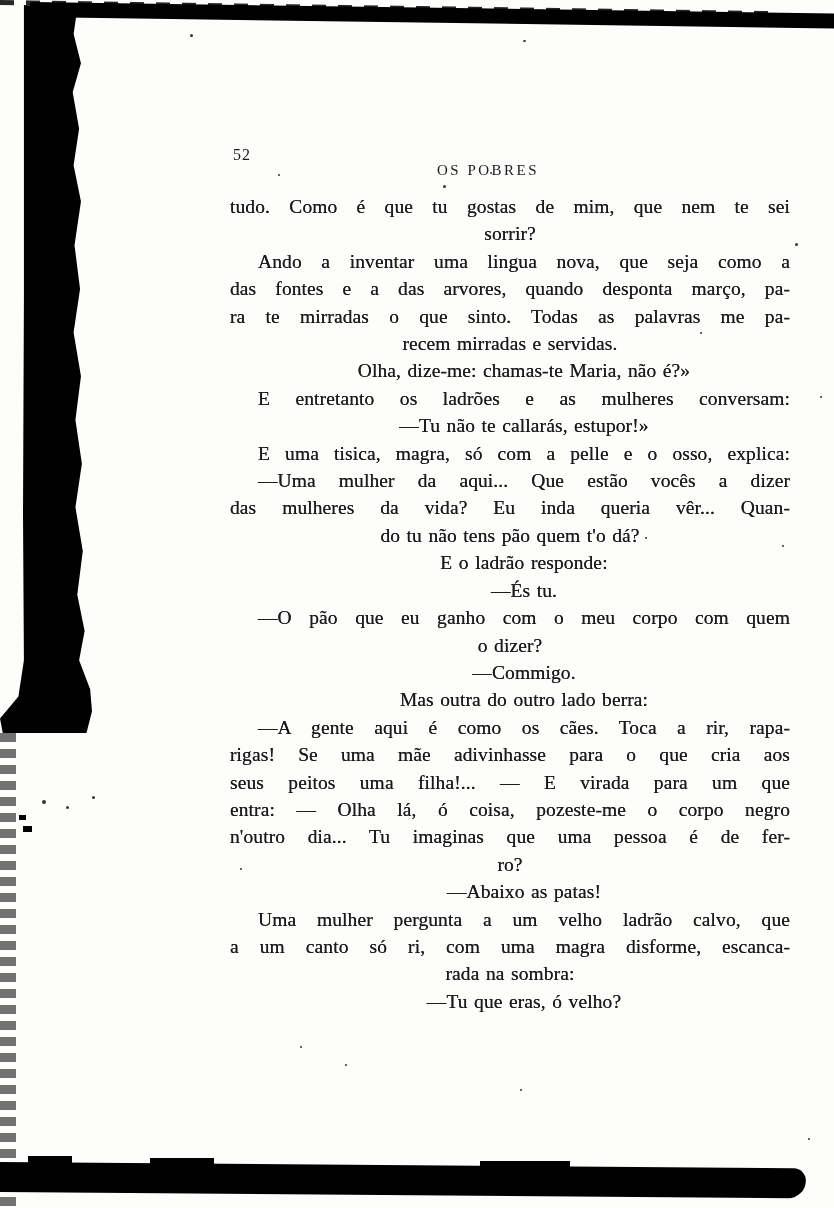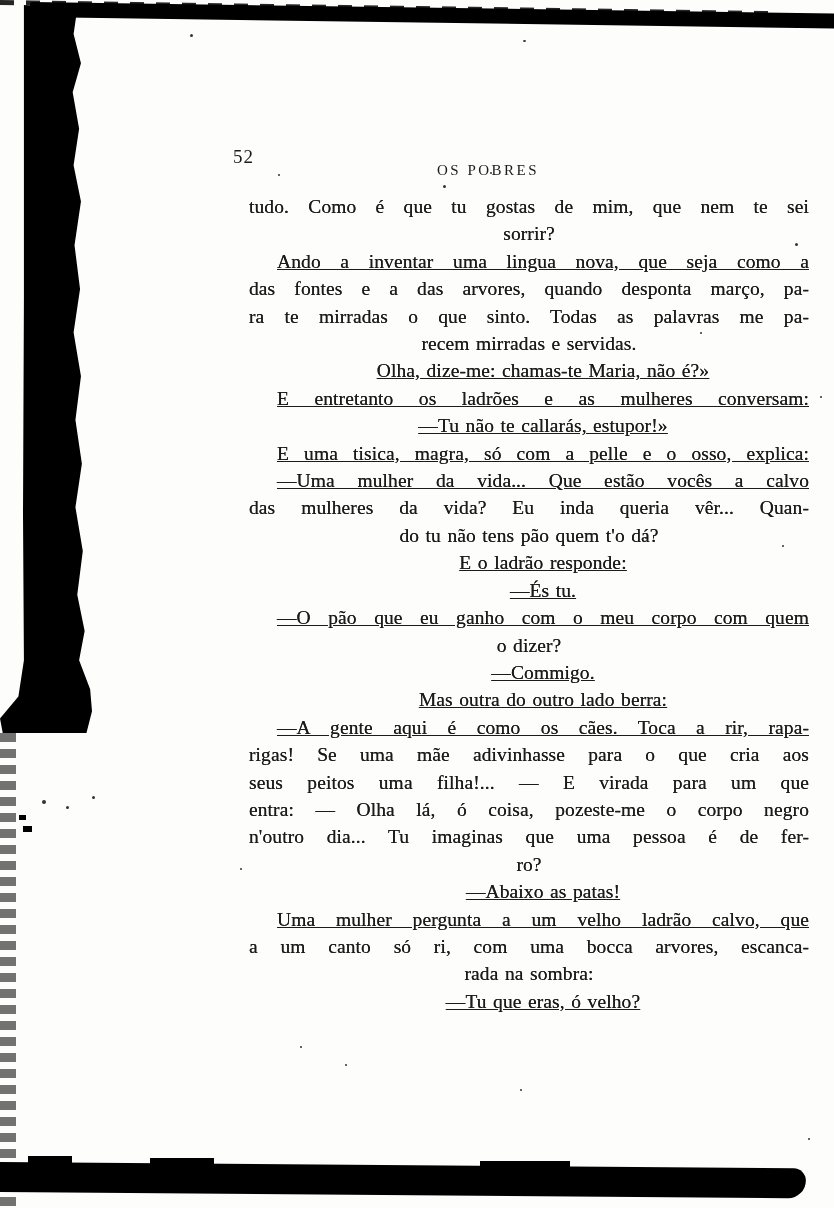--- a/index.html
+++ b/index.html
@@ -37,31 +37,30 @@
   }
   #bottom-edge-shadow{
     left:0;top:1162px;width:806px;height:30px;
     transform:rotate(0.45deg);transform-origin:left top;
     border-radius:0 18px 26px 0;
   }
   .jag{position:absolute;background:#000;}
   .speck{position:absolute;background:#000;border-radius:50%;opacity:.8;}
   
   #running-head{position:absolute;top:146px;left:0;width:834px;height:22px;}
-  #page-number{position:absolute;left:233px;top:0;font-size:19px;letter-spacing:1px;}
+  #page-number{position:absolute;left:233px;top:0;font-size:16px;letter-spacing:1px;}
   #running-title{position:absolute;left:437px;top:16px;font-size:15px;letter-spacing:2.5px;}
   #text-body{
     position:absolute;left:230px;top:193px;width:560px;
     font-size:19.5px;line-height:27.4px;word-spacing:1.5px;letter-spacing:.1px;
     text-shadow:0 0 .4px #2a2a2a;
-    margin-left:19px;
   }
   .line{text-align:center;white-space:normal;}
   .line.j{text-align:justify;text-align-last:justify;}
-  .line.in{padding-left:28px;text-decoration:underline;}
+  .line.in{padding-left:28px;}
   .u{text-decoration-thickness:2px;text-underline-offset:3px;}
 </style>
 </head>
 <body>
 
 <div id="scan-page">
 
   <div class="edge" id="top-edge-shadow"></div>
   <div id="top-edge-fray"></div>
   <div id="gutter-shadow"></div>
@@ -105,35 +104,35 @@
       <div class="line j"><span>tudo. Como é que tu gostas de mim, que nem te sei</span></div>
       <div class="line"><span>sorrir?</span></div>
       <div class="line j in"><span>Ando a inventar uma lingua nova, que seja como a</span></div>
       <div class="line j"><span>das fontes e a das arvores, quando desponta março, pa-</span></div>
       <div class="line j"><span>ra te mirradas o que sinto. Todas as palavras me pa-</span></div>
       <div class="line"><span>recem mirradas e servidas.</span></div>
       <div class="line in"><span>Olha, dize-me: chamas-te Maria, não é?»</span></div>
       <div class="line j in"><span>E entretanto os ladrões e as mulheres conversam:</span></div>
       <div class="line in"><span>—Tu não te callarás, estupor!»</span></div>
       <div class="line j in"><span>E uma tisica, magra, só com a pelle e o osso, explica:</span></div>
-      <div class="line j in"><span>—Uma mulher da vida... Que estão vocês a calvo</span></div>
+      <div class="line j in"><span>—Uma mulher da aqui... Que estão vocês a dizer</span></div>
       <div class="line j"><span>das mulheres da vida? Eu inda queria vêr... Quan-</span></div>
       <div class="line"><span>do tu não tens pão quem t'o dá?</span></div>
       <div class="line in"><span>E o ladrão responde:</span></div>
       <div class="line in"><span>—És tu.</span></div>
       <div class="line j in"><span>—O pão que eu ganho com o meu corpo com quem</span></div>
       <div class="line"><span>o dizer?</span></div>
       <div class="line in"><span>—Commigo.</span></div>
       <div class="line in"><span>Mas outra do outro lado berra:</span></div>
       <div class="line j in"><span>—A gente aqui é como os cães. Toca a rir, rapa-</span></div>
       <div class="line j"><span>rigas! Se uma mãe adivinhasse para o que cria aos</span></div>
       <div class="line j"><span>seus peitos uma filha!... — E virada para um que</span></div>
       <div class="line j"><span>entra: — Olha lá, ó coisa, pozeste-me o corpo ne</span><span class="u">gro</span></div>
       <div class="line j"><span>n'outro dia... Tu imaginas que uma pessoa é de fer-</span></div>
       <div class="line"><span>ro?</span></div>
       <div class="line in"><span>—Abaixo as patas!</span></div>
       <div class="line j in"><span>Uma mulher pergunta a um velho ladrão calvo, que</span></div>
-      <div class="line j"><span>a um canto só ri, com uma bocca arvores, escanca-</span></div>
+      <div class="line j"><span>a um canto só ri, com uma magra disforme, escanca-</span></div>
       <div class="line"><span>rada na sombra:</span></div>
       <div class="line in"><span>—Tu que eras, ó velho?</span></div>
     </div>
 
 </div>
 
 </body></html>

